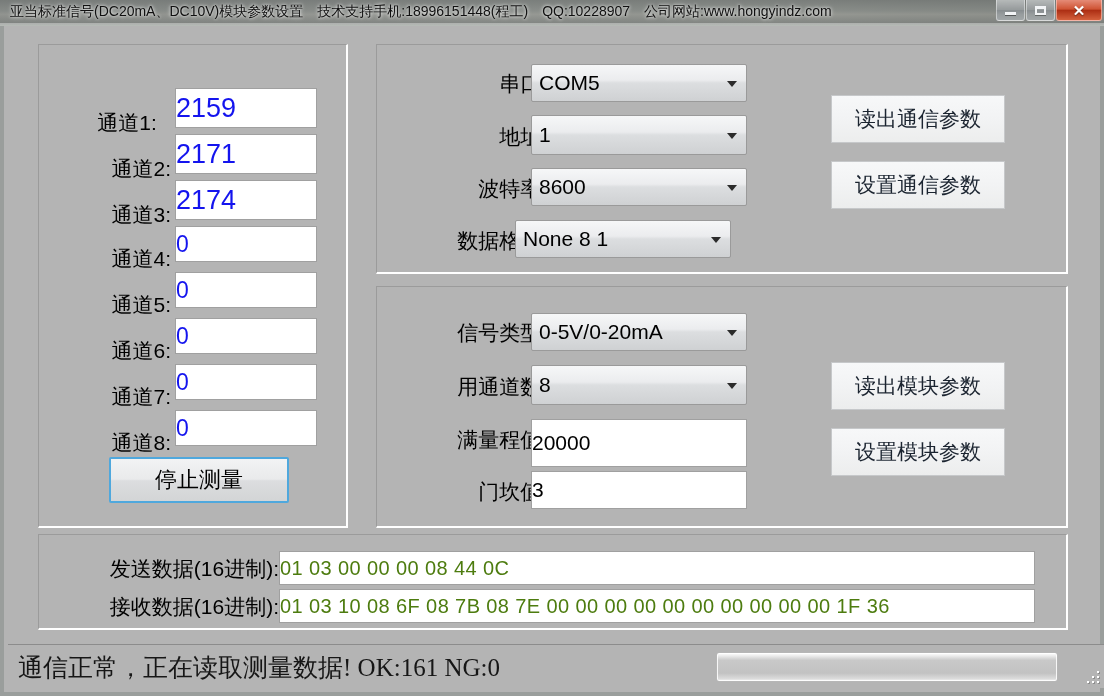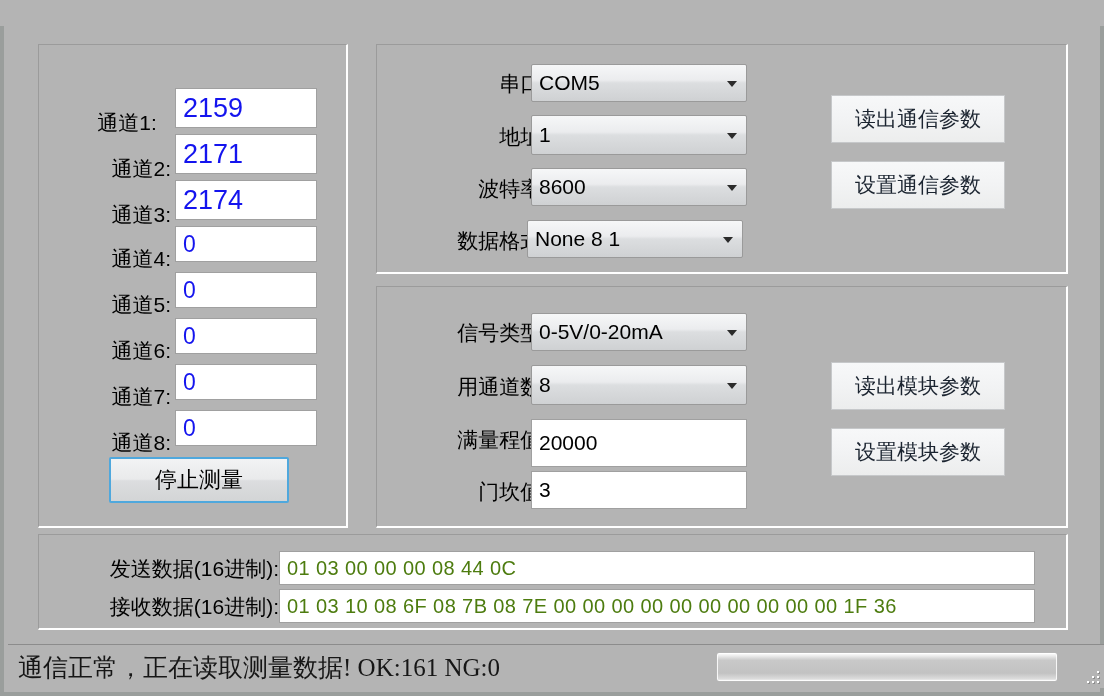--- a/index.html
+++ b/index.html
@@ -137,21 +137,20 @@
   }
 
   
   .tbox {
     position: absolute;
     background: #ffffff;
     border: 1px solid #a0a0a0;
     box-sizing: border-box;
     display: flex;
     align-items: center;
-    padding-left: 7px;
     overflow: hidden;
     white-space: nowrap;
   }
   .tbox.ch  { color: #1414ee; font-size: 27px; font-family: "Liberation Sans", sans-serif; }
   .tbox.ch.small { font-size: 23px; }
   .tbox.plain { color: #000; font-size: 21px; }
   .tbox.hex { color: #4d7c0f; font-size: 20px; letter-spacing: 0.4px; }
 
   
   .combo {
@@ -246,20 +245,36 @@
     width: 2px; height: 2px;
     background: #ffffff;
     box-shadow: 1px 1px 0 #8d8d8d;
   }
 </style>
 </head>
 <body>
 
 <div id="app">
 
+  <div class="titlebar">
+    <div class="title-text">
+      <span>亚当标准信号(DC20mA、DC10V)模块参数设置</span><span>技术支持手机:18996151448(程工)</span><span>QQ:10228907</span><span>公司网站:www.hongyindz.com</span>
+    </div>
+    <div class="win-btns">
+      <div class="win-btn">
+        <div class="glyph-min"></div>
+      </div>
+      <div class="win-btn">
+        <div class="glyph-max"></div>
+      </div>
+      <div class="win-btn close">
+        <div class="glyph-close">✕</div>
+      </div>
+    </div>
+  </div>
 
   <div class="client">
 
     <div class="panel" style="left:34px; top:18px; width:310px; height:484px;">
 
       <div class="lbl" style="left:36px; top:64px; width:104px;text-align:center;">通道1:</div>
       <div class="tbox ch" style="left:136px; top:43px; width:142px; height:40px;">2159</div>
 
       <div class="lbl" style="left:28px; top:110px; width:104px;">通道2:</div>
       <div class="tbox ch" style="left:136px; top:89px; width:142px; height:40px;">2171</div>
@@ -299,21 +314,21 @@
         <span class="arrow"></span>
       </div>
 
       <div class="lbl" style="left:30px; top:130px; width:140px;">波特率:</div>
       <div class="combo" style="left:154px; top:123px; width:216px; height:38px;">
         <span>8600</span>
         <span class="arrow"></span>
       </div>
 
       <div class="lbl" style="left:10px; top:182px; width:160px;">数据格式:</div>
-      <div class="combo" style="left:150px; top:175px; width:216px; height:38px;">
+      <div class="combo" style="left:138px; top:175px; width:216px; height:38px;">
         <span>None 8 1</span>
         <span class="arrow"></span>
       </div>
 
       <div class="btn" style="left:454px; top:50px; width:174px; height:48px;">读出通信参数</div>
       <div class="btn" style="left:454px; top:116px; width:174px; height:48px;">设置通信参数</div>
     </div>
 
     <div class="panel" style="left:372px; top:260px; width:692px; height:242px;">
 

